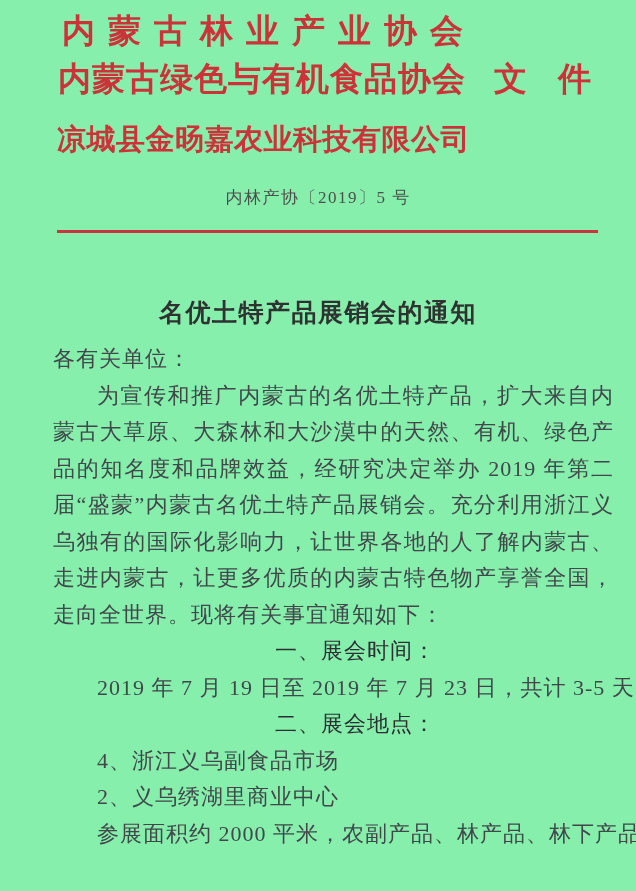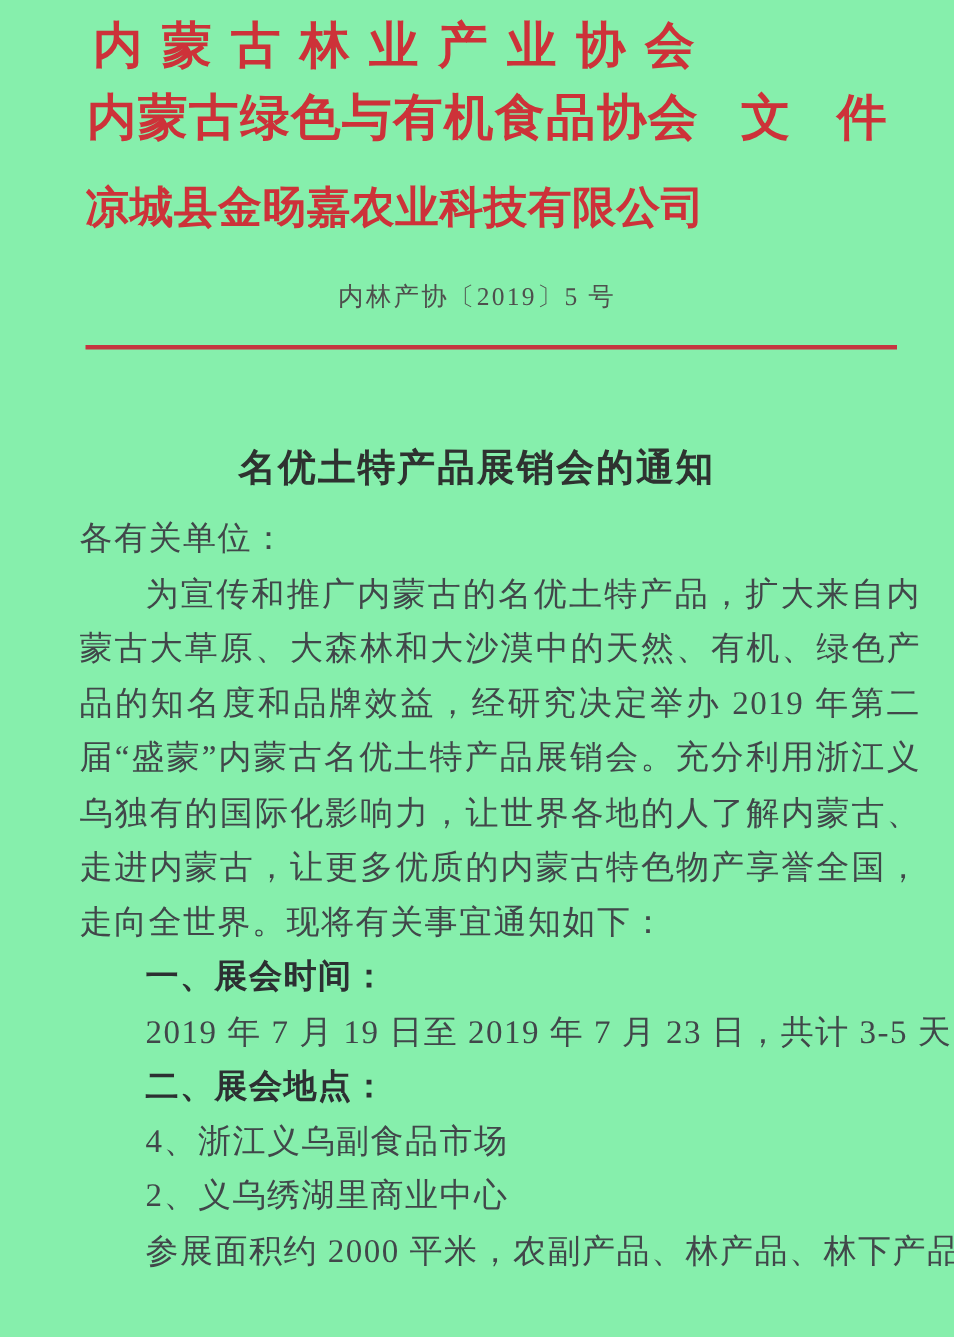--- a/index.html
+++ b/index.html
@@ -93,24 +93,25 @@
     letter-spacing: 1px;
     color: #41474a;
   }
   .salutation { }
   .para {
     margin: 0;
     text-indent: 44px;
     text-align: justify;
   }
   .sec-heading {
-    font-weight: 700;
+    font-weight: 400;
     color: #2c3032;
     text-indent: 44px;
     white-space: nowrap;
+    text-align: center;
   }
   .sec-item {
     text-indent: 44px;
     white-space: nowrap;
   }
 </style>
 </head>
 <body>
 
 <div class="page">

